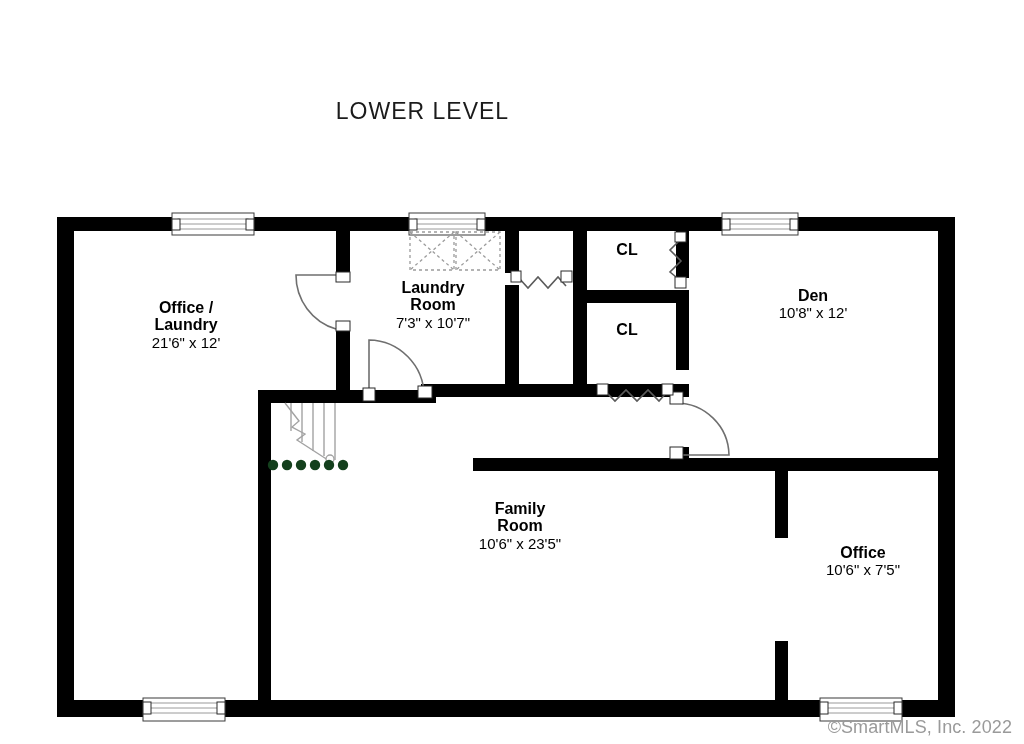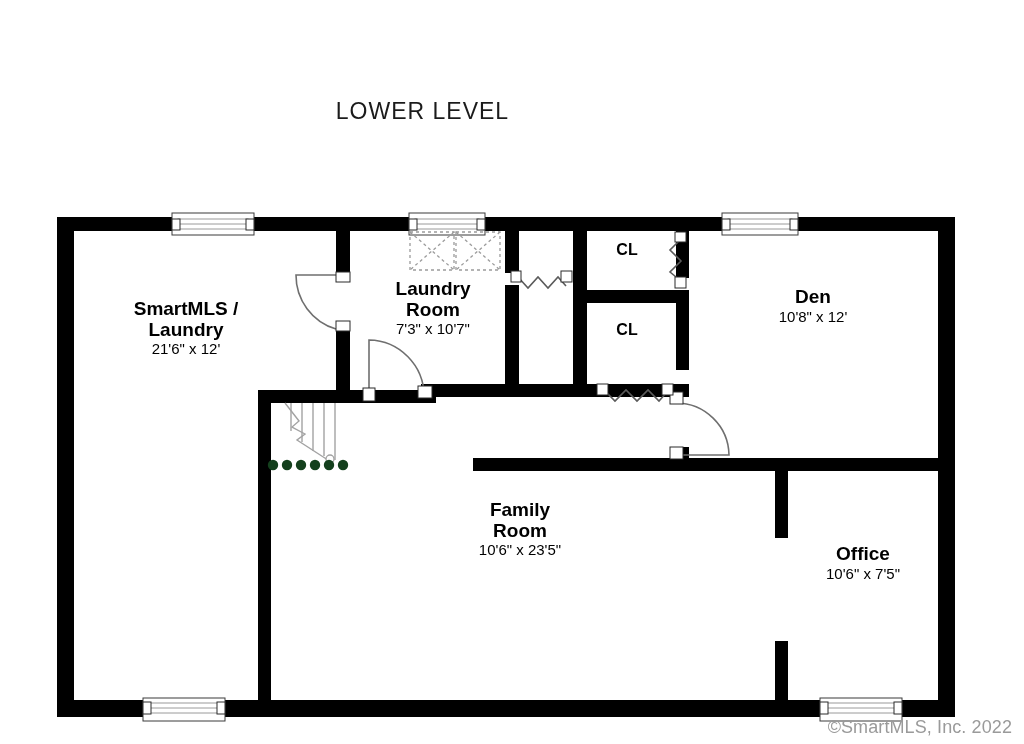--- a/index.html
+++ b/index.html
@@ -51,21 +51,21 @@
   .room-label {
     position: absolute;
     text-align: center;
     color: #000000;
     font-family: "Liberation Sans", sans-serif;
     line-height: 1.08;
     white-space: nowrap;
   }
   .room-name {
     font-weight: bold;
-    font-size: 19px;
+    font-size: 16px;
     display: block;
   }
   .room-dims {
     font-size: 15px;
     display: block;
     margin-top: 1px;
   }
   .closet-label {
     position: absolute;
     font-weight: bold;
@@ -251,21 +251,21 @@
         <circle cx="301" cy="465" r="5.2"></circle>
         <circle cx="315" cy="465" r="5.2"></circle>
         <circle cx="329" cy="465" r="5.2"></circle>
         <circle cx="343" cy="465" r="5.2"></circle>
       </g>
     </g>
 
   </svg>
 
   <div class="room-label" style="left:186px; top:299px; transform:translateX(-50%);">
-    <span class="room-name">SmartMLS /</span>
+    <span class="room-name">Office /</span>
     <span class="room-name">Laundry</span>
     <span class="room-dims">21'6" x 12'</span>
   </div>
 
   <div class="room-label" style="left:433px; top:279px; transform:translateX(-50%);">
     <span class="room-name">Laundry</span>
     <span class="room-name">Room</span>
     <span class="room-dims">7'3" x 10'7"</span>
   </div>
 

